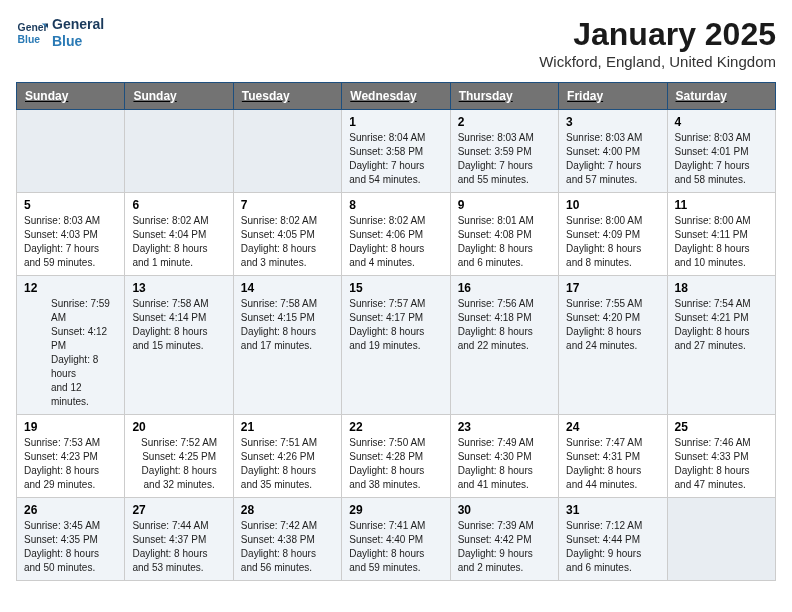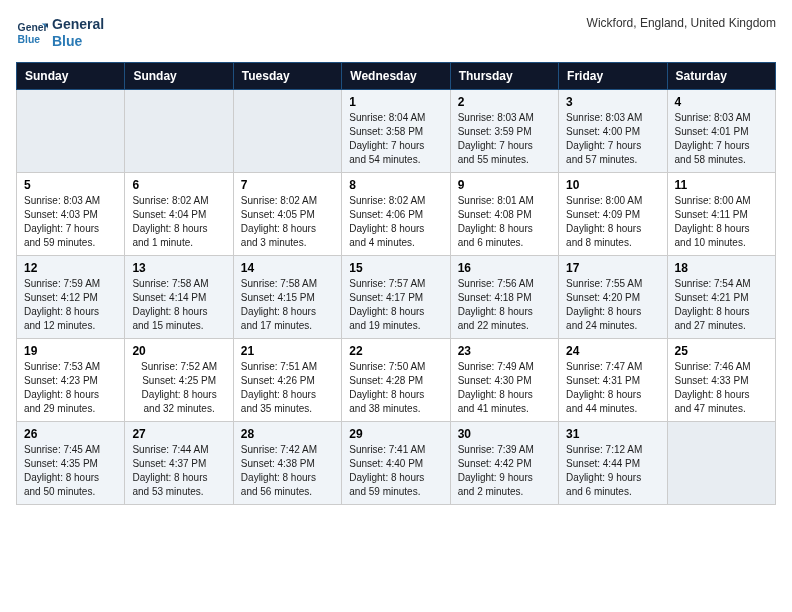--- a/index.html
+++ b/index.html
@@ -27,30 +27,31 @@
     }
     .title-block {
       text-align: right;
     }
     .month-title {
       font-size: 32px;
       font-weight: bold;
       color: #1a1a1a;
     }
     .location {
-      font-size: 12px;
+      font-size: 15px;
       color: #333;
     }
     table {
       width: 100%;
       border-collapse: collapse;
       font-size: 10.5px;
     }
     thead tr {
-      background-color: #0f172a;
+      background-color: #737373;
+      text-decoration: underline;
     }
     thead th {
       color: #fff;
       text-align: left;
       padding: 6px 8px;
       font-size: 12px;
       font-weight: bold;
       border: 1px solid #1e4f7e;
     }
     tbody tr {
@@ -95,20 +96,21 @@
       <text x="2" y="32" font-size="13" font-weight="bold" fill="#2a7ab5">Blue</text>
       <polygon points="32,8 40,14 36,8" fill="#2a7ab5"></polygon>
       <polygon points="36,8 40,14 40,8" fill="#1a3a5c"></polygon>
     </svg>
     <div>
       <div style="font-size:14px;font-weight:bold;color:#1a3a5c;line-height:1.2">General</div>
       <div style="font-size:14px;font-weight:bold;color:#2a7ab5;line-height:1.2">Blue</div>
     </div>
   </div>
   <div class="title-block">
+    <div class="month-title">January 2025</div>
     <div class="location">Wickford, England, United Kingdom</div>
   </div>
 </div>
 
 <table>
   <thead>
     <tr>
     <th>Sunday</th>
         <th>Sunday</th>
         <th>Tuesday</th>
@@ -199,21 +201,21 @@
           <span class="day-number">11</span>
           <div class="day-info" style="white-space: pre-line;">Sunrise: 8:00 AM
 Sunset: 4:11 PM
 Daylight: 8 hours
 and 10 minutes.</div>
         </td>
       </tr>
       <tr>
         <td>
           <span class="day-number">12</span>
-          <div class="day-info" style="white-space: pre-line;">Sunrise: 7:59 AM
+          <div class="day-info" style="white-space: pre-line; margin-left: 27px;">Sunrise: 7:59 AM
 Sunset: 4:12 PM
 Daylight: 8 hours
 and 12 minutes.</div>
         </td>
         <td>
           <span class="day-number">13</span>
           <div class="day-info" style="white-space: pre-line;">Sunrise: 7:58 AM
 Sunset: 4:14 PM
 Daylight: 8 hours
 and 15 minutes.</div>
@@ -301,21 +303,21 @@
           <span class="day-number">25</span>
           <div class="day-info" style="white-space: pre-line;">Sunrise: 7:46 AM
 Sunset: 4:33 PM
 Daylight: 8 hours
 and 47 minutes.</div>
         </td>
       </tr>
       <tr>
         <td>
           <span class="day-number">26</span>
-          <div class="day-info" style="white-space: pre-line;">Sunrise: 7:45 AM
+          <div class="day-info" style="white-space: pre-line;">Sunrise: 3:45 AM
 Sunset: 4:35 PM
 Daylight: 8 hours
 and 50 minutes.</div>
         </td>
         <td>
           <span class="day-number">27</span>
           <div class="day-info" style="white-space: pre-line;">Sunrise: 7:44 AM
 Sunset: 4:37 PM
 Daylight: 8 hours
 and 53 minutes.</div>

